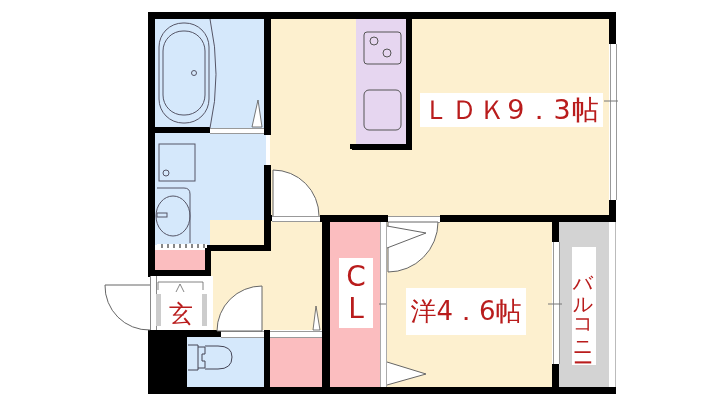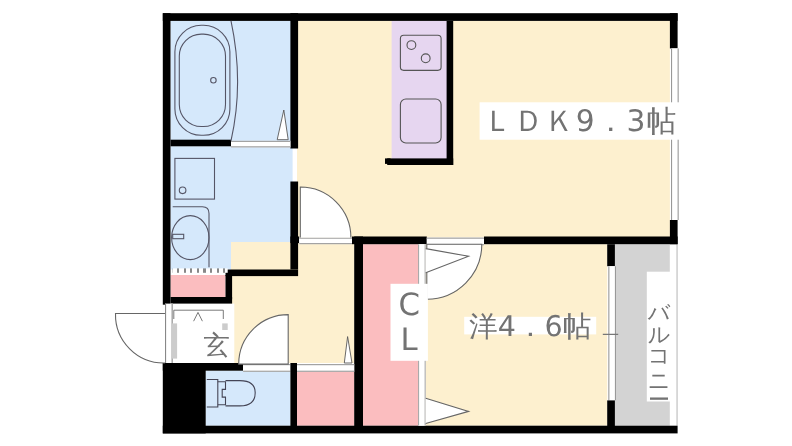--- a/index.html
+++ b/index.html
@@ -4,21 +4,21 @@
 <style>
   html, body { margin:0; padding:0; background:#ffffff; }
   body { width:720px; height:405px; position:relative; overflow:hidden; font-family:"DejaVu Sans", sans-serif; }
   .abs { position:absolute; }
   .wall { position:absolute; background:#000; }
   .fill-ldk { background:#fdf0cf; }
   .fill-wet { background:#d5e8fb; }
   .fill-pink { background:#fbbdbf; }
   .fill-kitchen { background:#e6d6f0; }
   .fill-balcony { background:#d3d3d3; }
-  .label-box { position:absolute; background:#fff; color:#737373; display:flex; align-items:center; justify-content:center;margin-left:16px; }
+  .label-box { position:absolute; background:#fff; color:#b91c1c; display:flex; align-items:center; justify-content:center; }
   svg { position:absolute; overflow:visible; }
 </style>
 </head>
 <body>
 
 <div class="abs fill-wet" style="left:155px;top:19px;width:111px;height:110px;"></div>
 <div class="abs fill-wet" style="left:155px;top:133px;width:111px;height:112px;"></div>
 <div class="abs fill-ldk" style="left:270px;top:19px;width:339px;height:197px;"></div>
 <div class="abs fill-ldk" style="left:210px;top:220px;width:112px;height:110px;"></div>
 <div class="abs fill-pink" style="left:155px;top:250px;width:50px;height:20px;"></div>
@@ -118,19 +118,19 @@
   </g>
 
   <rect x="364" y="90" width="37" height="40" rx="5" fill="none" stroke="#555" stroke-width="1"></rect>
 
   <path d="M604 101 L618 101" stroke="#777" stroke-width="1"></path>
   <path d="M548 304 L562 304" stroke="#777" stroke-width="1"></path>
   <path d="M379 304 L386 304" stroke="#777" stroke-width="1"></path>
 </svg>
 
 <div class="label-box" style="left:420px;top:93px;width:183px;height:34px;font-size:27px;letter-spacing:1px;">ＬＤＫ9．3帖</div>
-<div class="label-box" style="left:406px;top:288px;width:120px;height:16px;font-size:26px;">洋4．6帖</div>
+<div class="label-box" style="left:406px;top:288px;width:120px;height:47px;font-size:26px;">洋4．6帖</div>
 <div class="label-box" style="left:339px;top:258px;width:34px;height:70px;font-size:28px;flex-direction:column;line-height:32px;">
   <span>C</span>
   <span>L</span>
 </div>
 <div class="label-box" style="left:572px;top:247px;width:24px;height:118px;font-size:20px;writing-mode:vertical-rl;">バルコニー</div>
 <div class="label-box" style="left:166px;top:300px;width:30px;height:28px;font-size:24px;">玄</div>
 
 </body></html>

